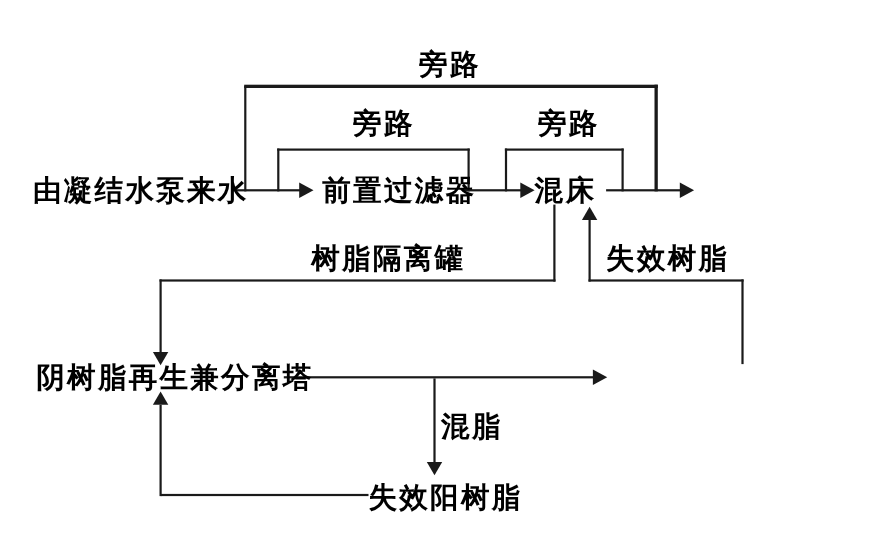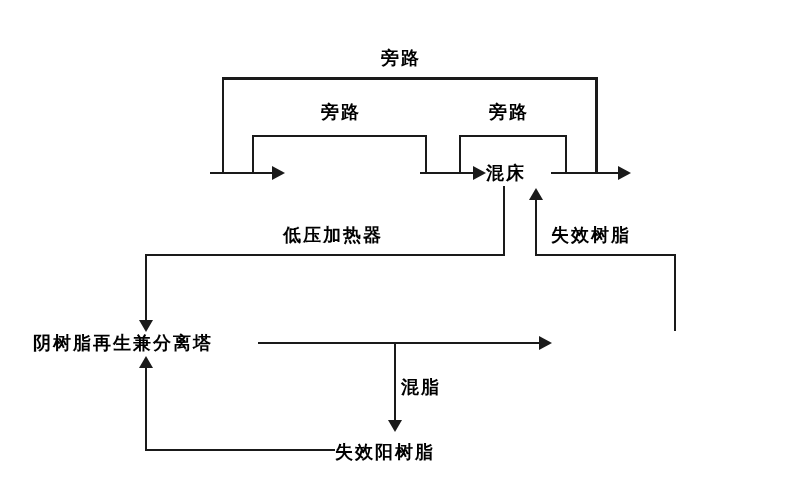--- a/index.html
+++ b/index.html
@@ -12,21 +12,21 @@
     position:relative;
     width:800px;height:500px;
     background:var(--bg);
     overflow:hidden;
     font-family:"Liberation Sans","DejaVu Sans",sans-serif;
   }
   .line{position:absolute;background:var(--line);}
   .lbl{
     position:absolute;
     font-weight:bold;
-    font-size:18px;
+    font-size:26px;
     line-height:24px;
     letter-spacing:2px;
     color:var(--text);
     white-space:nowrap;
   }
   .arrow{position:absolute;width:0;height:0;}
   .arrow-right{
     border-top:7px solid transparent;
     border-bottom:7px solid transparent;
     border-left:13px solid var(--line);
@@ -80,24 +80,26 @@
   <div class="line" style="left:258px;top:342px;width:282px;height:2px;"></div>
   <div class="arrow arrow-right" style="left:539px;top:336px;"></div>
 
   <div class="line" style="left:394px;top:344px;width:2px;height:77px;"></div>
   <div class="arrow arrow-down" style="left:388px;top:420px;"></div>
 
   <div class="line" style="left:146px;top:449px;width:189px;height:2px;"></div>
   <div class="line" style="left:145px;top:368px;width:2px;height:83px;"></div>
   <div class="arrow arrow-up" style="left:139px;top:356px;"></div>
 
+  <div class="lbl" style="left:30px;top:161px;">由凝结水泵来水</div>
+  <div class="lbl" style="left:293px;top:161px;">前置过滤器</div>
   <div class="lbl" style="left:486px;top:161px;">混床</div>
   <div class="lbl" style="left:33px;top:331px;">阴树脂再生兼分离塔</div>
   <div class="lbl" style="left:335px;top:440px;">失效阳树脂</div>
 
   <div class="lbl" style="left:381px;top:46px;">旁路</div>
   <div class="lbl" style="left:321px;top:100px;">旁路</div>
   <div class="lbl" style="left:489px;top:100px;">旁路</div>
-  <div class="lbl" style="left:283px;top:223px;">低压加热器</div>
+  <div class="lbl" style="left:283px;top:223px;">树脂隔离罐</div>
   <div class="lbl" style="left:551px;top:223px;">失效树脂</div>
   <div class="lbl" style="left:401px;top:375px;text-align:right;">混脂</div>
 
 </div>
 
 </body></html>

